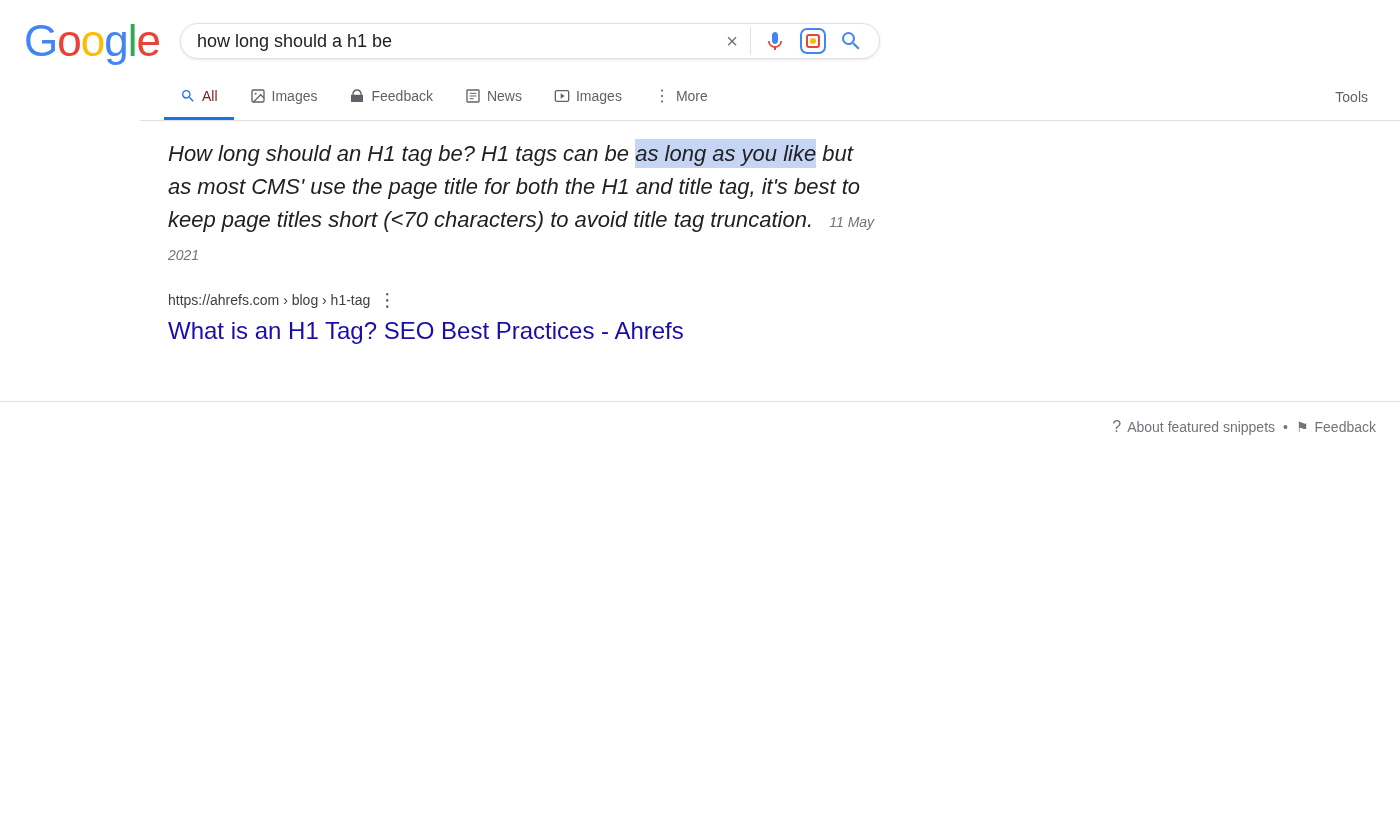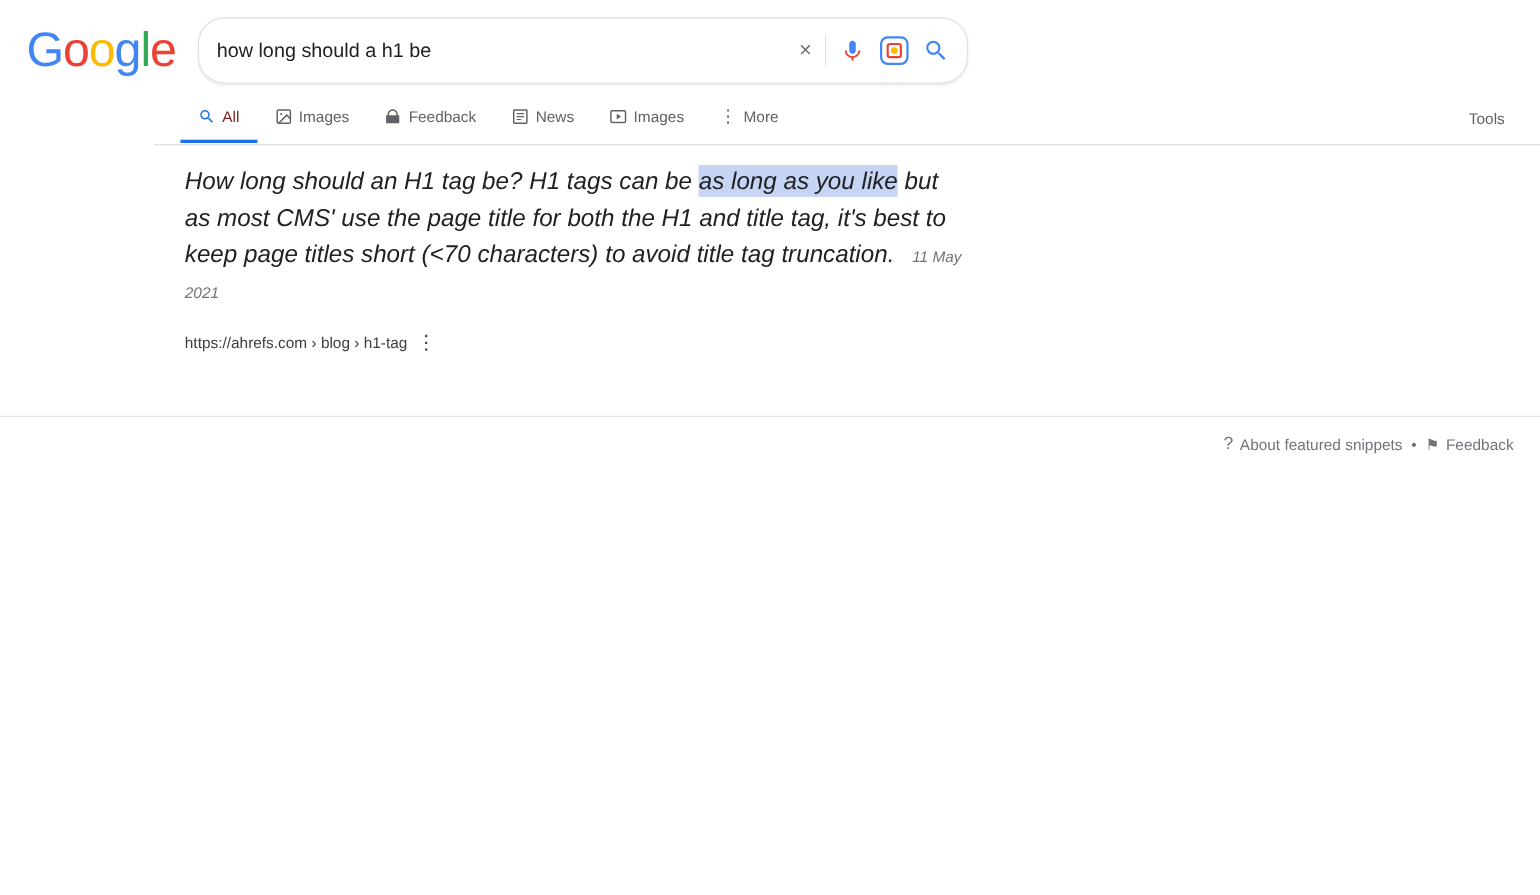--- a/index.html
+++ b/index.html
@@ -39,21 +39,21 @@
       flex: 1;
       max-width: 700px;
     }
 
     .search-bar {
       display: flex;
       align-items: center;
       border: 1px solid #dfe1e5;
       border-radius: 24px;
       padding: 10px 16px;
-      height: 60px;
+      height: 36px;
       box-shadow: 0 1px 3px rgba(0,0,0,0.1);
       background: #fff;
     }
 
     .search-input {
       flex: 1;
       border: none;
       outline: none;
       font-size: 18px;
       color: #202124;
@@ -326,20 +326,21 @@
       <span>How long should an H1 tag be? H1 tags can be </span><span class="snippet-highlight">as long as you like</span><span> but as most CMS' use the page title for both the H1 and title tag, it's best to keep page titles short (&lt;70 characters) to avoid title tag truncation.</span>
       <span style="font-size:14px; color:#70757a; margin-left:10px;">11 May 2021</span>
     </p>
   </div>
 
   <div class="result-entry">
     <div class="result-url">
       <span>https://ahrefs.com › blog › h1-tag</span>
       <span class="result-url-dots">⋮</span>
     </div>
+    <a class="result-link">What is an H1 Tag? SEO Best Practices - Ahrefs</a>
   </div>
 </div>
 
 <div class="footer">
   <div class="footer-item">
     <span style="font-size:16px; color:#70757a;">?</span>
     <span>About featured snippets</span>
   </div>
   <span class="footer-dot">•</span>
   <div class="footer-item">

